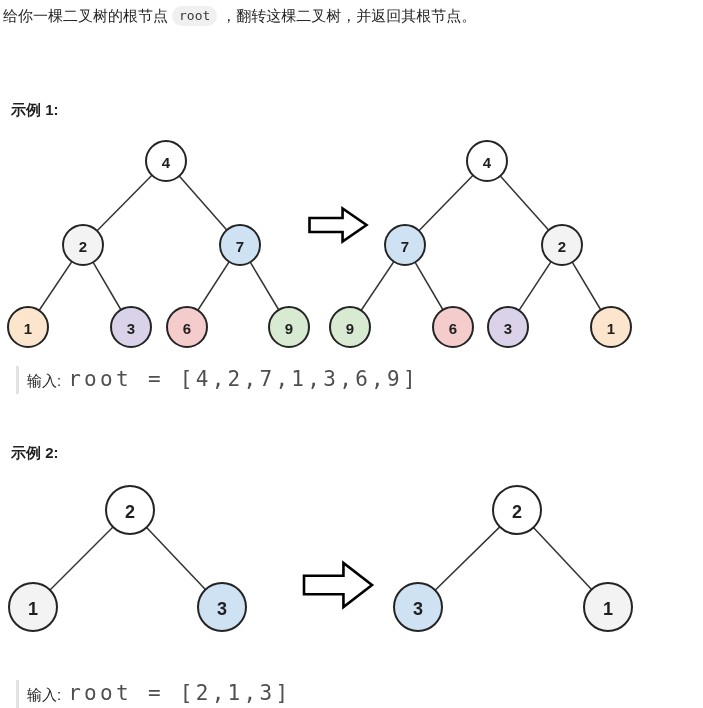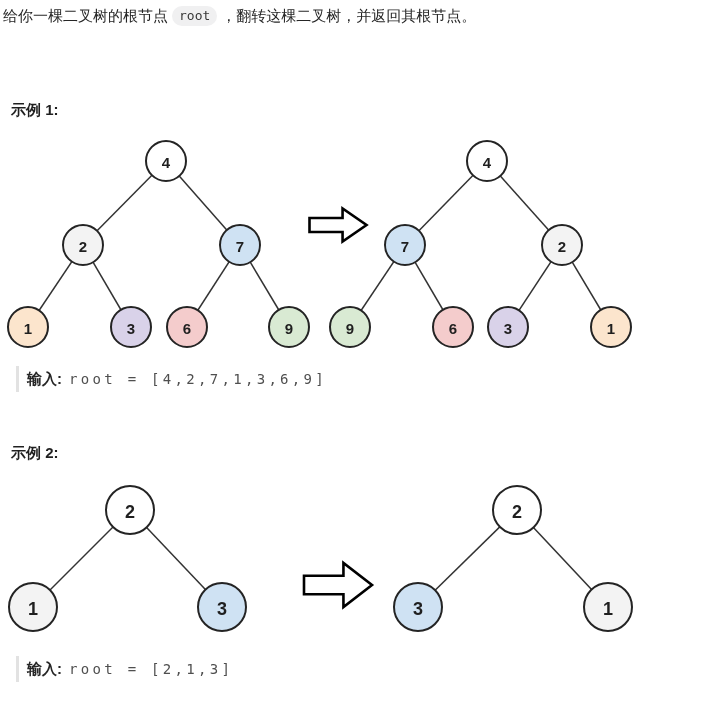--- a/index.html
+++ b/index.html
@@ -20,26 +20,26 @@
   .heading{position:absolute;left:11px;margin:0;font-size:15px;font-weight:700;color:#1f1f1f;line-height:20px;}
   #h-ex1{top:100px}
   #h-ex2{top:443px}
   .diagram{position:absolute;left:0;display:block;}
   #svg-ex1{top:135px}
   #svg-ex2{top:475px}
   .io{
     position:absolute;left:16px;border-left:3px solid #e2e2e2;padding:1px 0 1px 8px;
   }
   #io-ex1{top:366px}
-  #io-ex2{top:656px}
+  #io-ex2{top:680px}
   .io-line{font-size:15px;line-height:24px;white-space:nowrap;}
-  .io-label{font-weight:700;color:#262626;margin-right:7px;}
+  .io-label{font-weight:400;color:#262626;margin-right:7px;}
   .io-value{
     font-family:"DejaVu Sans Mono","Liberation Mono",monospace;
-    font-size:14px;letter-spacing:3.3px;color:#4f4f4f;
+    font-size:21px;letter-spacing:3.3px;color:#4f4f4f;
   }
 </style>
 </head>
 <body>
 
 <div class="page">
 
   <p class="para"><span>给你一棵二叉树的根节点</span><code class="pill">root</code><span>，翻转这棵二叉树，并返回其根节点。</span></p>
 
   <h3 class="heading" id="h-ex1">示例 1:</h3>

